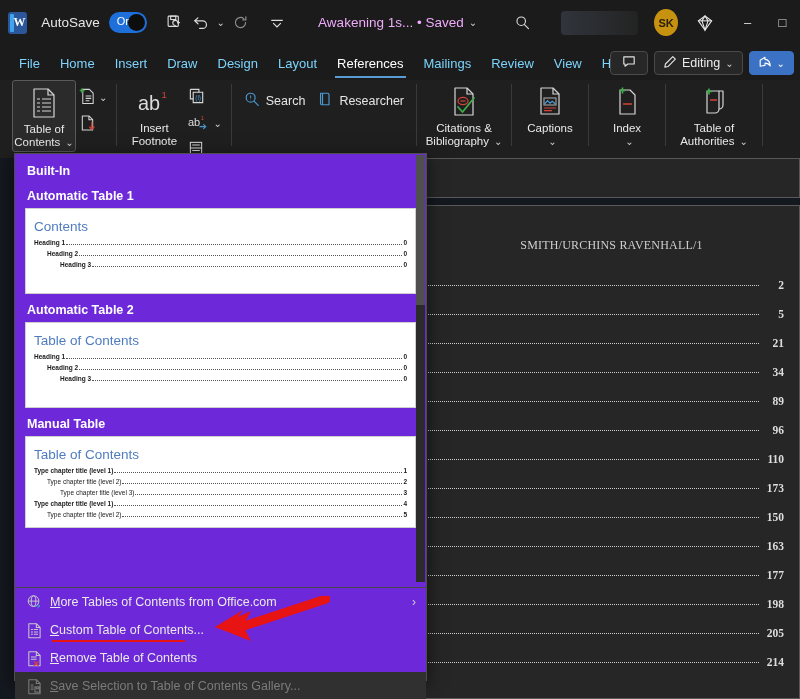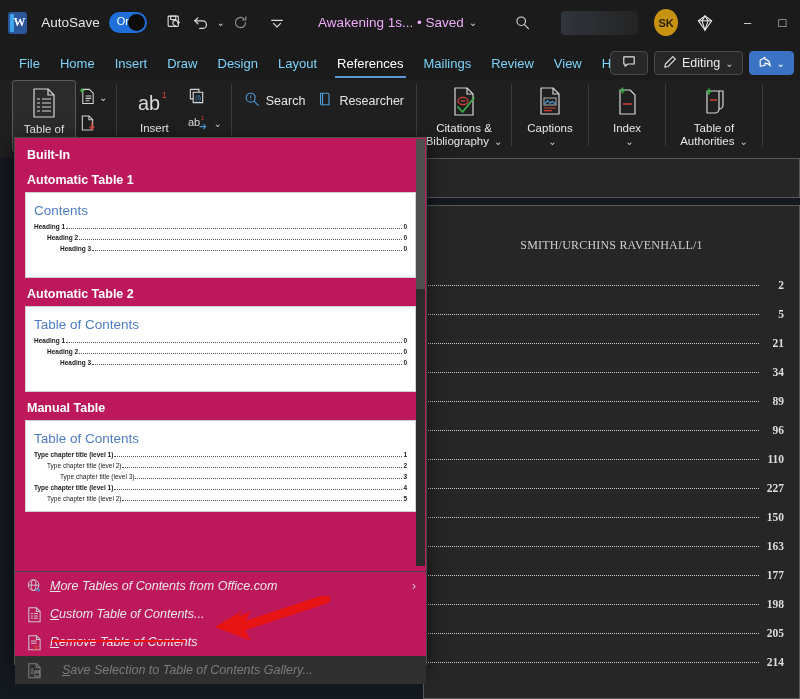--- a/index.html
+++ b/index.html
@@ -136,22 +136,22 @@
     height: 29px; padding-right: 15px;
   }
   .toc-leader {
     flex: 1; border-bottom: 1px dotted #cfcfcf; position: relative; top: -3px;
     margin-right: 5px; height: 9px;
   }
   .toc-num { font-weight: bold; min-width: 20px; text-align: right; font-size: 11.5px; }
 
   
   .dropdown {
-    position: absolute; left: 14px; top: 137px; width: 413px; height: 528px;
-    background: #be185d; border: 1px solid #4d4d4d;
+    position: absolute; left: 14px; top: 153px; width: 413px; height: 528px;
+    background: #6d28d9; border: 1px solid #4d4d4d;
     box-shadow: 0 4px 16px rgba(0,0,0,.6);
     z-index: 50;
   }
   .dd-scroll { height: 429px; overflow: hidden; position: relative; padding: 0 10px; }
   .dd-heading { font-size: 12.5px; font-weight: bold; color: #ffffff; padding: 10px 0 2px 2px; }
   .dd-sub { font-size: 12.5px; font-weight: bold; color: #ffffff; padding: 9px 0 5px 2px; }
   .preview {
     background: #ffffff; width: 391px; border: 1px solid #cfcfcf;
     padding: 10px 8px 8px 8px;
   }
@@ -169,21 +169,21 @@
   .pv-row.b { font-weight: bold; }
   .ind1 { padding-left: 13px; }
   .ind2 { padding-left: 26px; }
 
   .dd-divider { height: 1px; background: #474747; margin: 4px 0 0 0; }
   .dd-item {
     display: flex; align-items: center; height: 28px; padding-left: 6px;
     cursor: pointer; font-size: 12.5px; color: #e9e9e9; position: relative;
   }
   .dd-item .ic { width: 26px; display: flex; align-items: center; justify-content: center; }
-  .dd-item .txt { margin-left: 3px; font-style: italic; }
+  .dd-item .txt { margin-left: 3px; }
   .dd-item .txt u { text-decoration: underline; }
   .dd-item.disabled { color: #7b7b7b; }
   .dd-item .chev { position: absolute; right: 10px; color: #cfcfcf; font-size: 12px; }
   .underline-red {
     position: absolute; left: 52px; top: 640px; width: 133px; height: 2px;
     background: #e81414; z-index: 60;
   }
   .scrollbar {
     position: absolute; right: 1px; top: 1px; width: 9px; height: 427px; background: #2b2b2b;
   }
@@ -512,21 +512,21 @@
           <div class="toc-row">
             <div class="toc-leader"></div>
             <div class="toc-num">96</div>
           </div>
           <div class="toc-row">
             <div class="toc-leader"></div>
             <div class="toc-num">110</div>
           </div>
           <div class="toc-row">
             <div class="toc-leader"></div>
-            <div class="toc-num">227</div>
+            <div class="toc-num">173</div>
           </div>
           <div class="toc-row">
             <div class="toc-leader"></div>
             <div class="toc-num">150</div>
           </div>
           <div class="toc-row">
             <div class="toc-leader"></div>
             <div class="toc-num">163</div>
           </div>
           <div class="toc-row">
@@ -653,21 +653,21 @@
           <span class="ic">
             <svg width="16" height="17" viewBox="0 0 17 18" fill="none" stroke="#c9c9c9" stroke-width="1.1">
               <path d="M3 1.8h8l4 4v11H3z" stroke-linejoin="round"></path>
               <path d="M11 1.8v4h4"></path>
               <path d="M5.3 7.4h6M5.3 9.8h6"></path>
               <path d="M8.8 12.4l4 4M12.8 12.4l-4 4" stroke="#d4443a" stroke-width="1.3" stroke-linecap="round"></path>
             </svg>
           </span>
           <span class="txt"><u>R</u>emove Table of Contents</span>
         </div>
-        <div class="dd-item disabled" style="background: rgb(48, 48, 48); gap: 12px;">
+        <div class="dd-item disabled" style="background: rgb(48, 48, 48);">
           <span class="ic">
             <svg width="16" height="17" viewBox="0 0 17 18" fill="none" stroke="#7b7b7b" stroke-width="1.1">
               <path d="M3 1.8h8l4 4v11H3z" stroke-linejoin="round"></path>
               <path d="M11 1.8v4h4"></path>
               <path d="M5 7.4h3M5 9.6h3M5 11.8h3"></path>
               <rect x="9.5" y="9.4" width="5" height="5.6"></rect>
               <path d="M10.8 9.4v2h2.4v-2"></path>
             </svg>
           </span>
           <span class="txt"><u>S</u>ave Selection to Table of Contents Gallery...</span>

